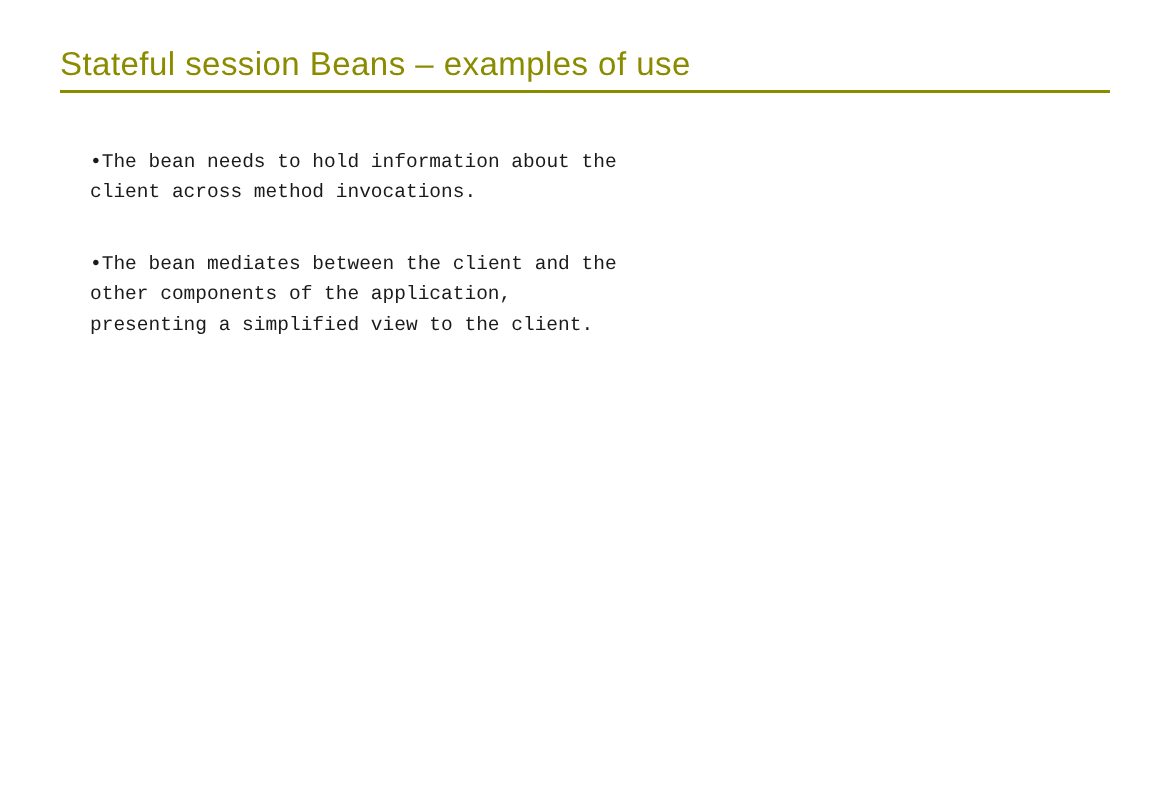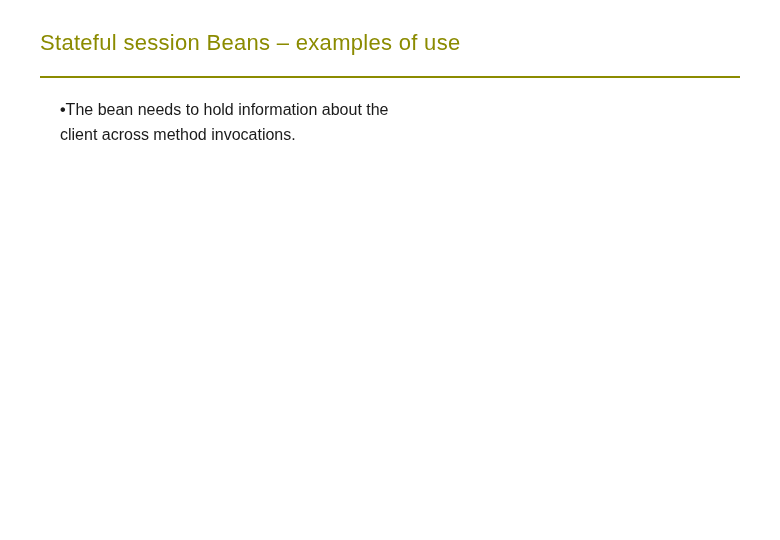--- a/index.html
+++ b/index.html
@@ -19,43 +19,43 @@
     .slide {
       width: 780px;
       height: 540px;
       background-color: #ffffff;
       padding: 30px 40px 30px 40px;
       position: relative;
     }
 
     .title-container {
       border-bottom: 2px solid #8B8B00;
-      padding-bottom: 20px;
-      margin-bottom: 20px;
+      padding-bottom: 4px;
+      margin-bottom: 36px;
     }
 
     .slide-title {
       font-family: Arial, Helvetica, sans-serif;
       font-size: 22px;
       color: #8B8B00;
       font-weight: normal;
       letter-spacing: 0.3px;
     }
 
     .content-area {
       padding: 0 20px;
     }
 
     .bullet-item {
       margin-bottom: 28px;
     }
 
     .bullet-text {
-      font-family: Liberation Sans, sans-serif;
-      font-size: 16px;
+      font-family: Liberation Mono, monospace;
+      font-size: 13px;
       color: #1a1a1a;
       line-height: 1.55;
     }
 
     .bullet-dot {
       color: #1a1a1a;
       font-weight: bold;
     }
   </style>
 </head>
@@ -67,16 +67,21 @@
   </div>
 
   <div class="content-area">
 
     <div class="bullet-item">
       <div class="bullet-text">
         <span class="bullet-dot">•</span><span>The bean needs to hold information about the<br>client across method invocations.</span>
       </div>
     </div>
 
+    <div class="bullet-item">
+      <div class="bullet-text">
+        <span class="bullet-dot">•</span><span>The bean mediates between the client and the<br>other components of the application,<br>presenting a simplified view to the client.</span>
+      </div>
+    </div>
 
 
   </div>
 </div>
 
 </body></html>

